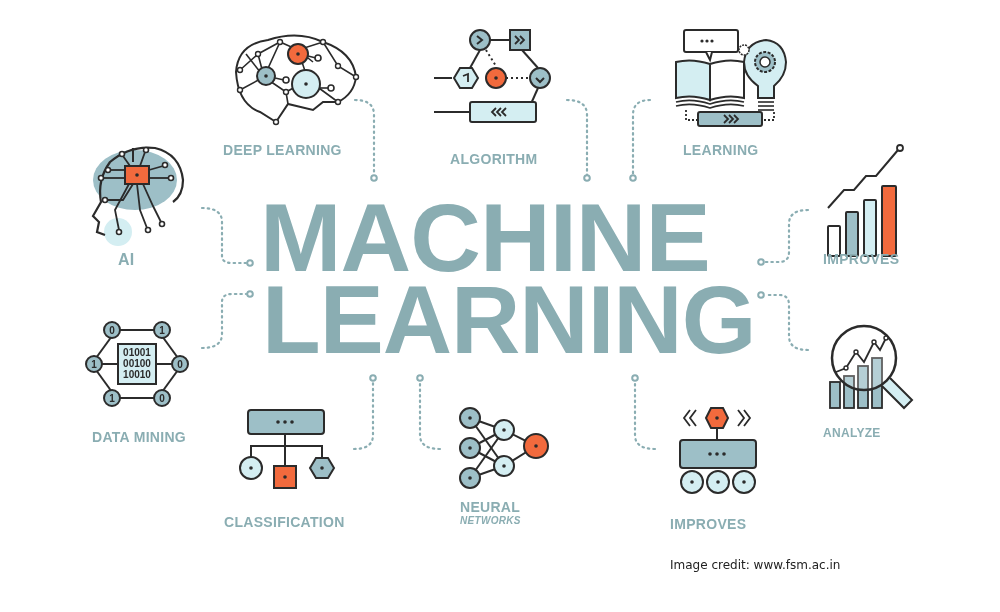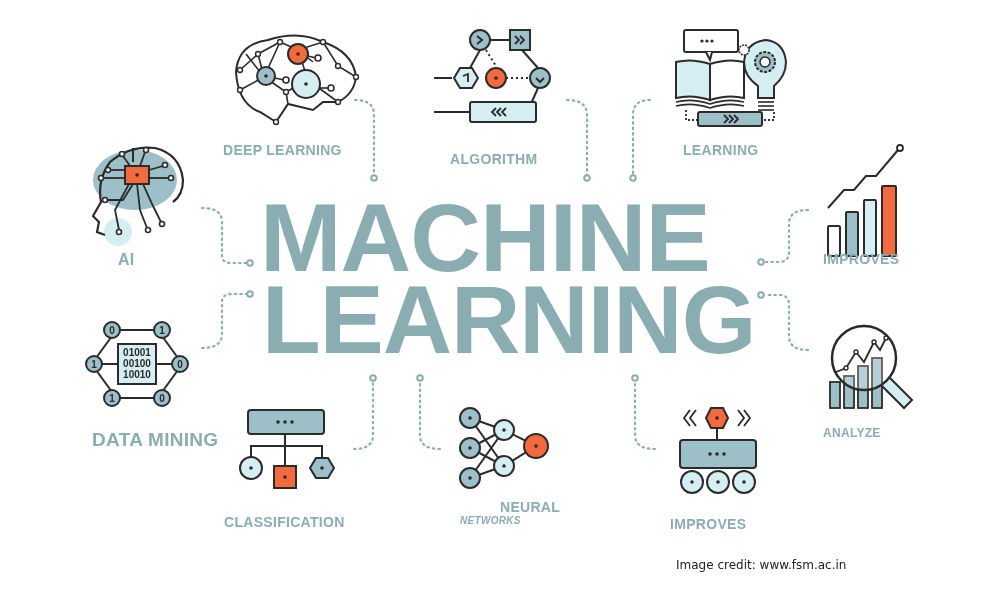--- a/index.html
+++ b/index.html
@@ -1,19 +1,19 @@
 <!DOCTYPE html>
 <html><head>
 <meta charset="utf-8">
 <style>
   html, body { margin:0; padding:0; background:#ffffff; }
   body { width:1000px; height:612px; position:relative; overflow:hidden; font-family:"Liberation Sans", sans-serif; }
   .label { position:absolute; color:#8aadb2; font-weight:bold; font-family:"Liberation Sans", sans-serif; letter-spacing:0.3px; white-space:nowrap; }
   .title { position:absolute; color:#8aadb2; font-weight:bold; font-family:"Liberation Sans", sans-serif; line-height:1; white-space:nowrap; }
-  .credit { position:absolute; font-family:"DejaVu Sans", sans-serif; font-size:12px; color:#222; white-space:nowrap;margin-left:6px; }
+  .credit { position:absolute; font-family:"DejaVu Sans", sans-serif; font-size:12px; color:#222; white-space:nowrap; }
   svg { position:absolute; overflow:visible; }
 </style>
 </head>
 <body>
 
 <svg width="1000" height="612" style="left:0;top:0;">
   <g fill="none" stroke="#8aadb2" stroke-width="2.2" stroke-dasharray="1.5 4" stroke-linecap="round">
 
     <path d="M355 100 Q374 100 374 115 L374 175"></path>
 
@@ -244,21 +244,21 @@
     </g>
     <g font-family="Liberation Sans, sans-serif" font-weight="bold" font-size="10" fill="#2b2b2b" text-anchor="middle">
       <text x="30" y="18">0</text>
       <text x="80" y="18">1</text>
       <text x="12" y="52">1</text>
       <text x="98" y="52">0</text>
       <text x="30" y="86">1</text>
       <text x="80" y="86">0</text>
     </g>
   </svg>
-  <div class="label" style="left:92px;top:429px;font-size:19px;">DATA MINING</div>
+  <div class="label" style="left:92px;top:429px;font-size:14px;">DATA MINING</div>
 </div>
 
 <div>
   <svg width="110" height="95" style="left:238px;top:408px;">
     <rect x="10" y="2" width="76" height="24" rx="3" fill="#9dbfc7" stroke="#2b2b2b" stroke-width="2"></rect>
     <g fill="#2b2b2b">
         <circle cx="40" cy="14" r="1.8"></circle>
         <circle cx="47" cy="14" r="1.8"></circle>
         <circle cx="54" cy="14" r="1.8"></circle>
       </g>
@@ -297,21 +297,21 @@
     <circle cx="84" cy="44" r="12" fill="#f26a3d" stroke="#2b2b2b" stroke-width="2"></circle>
     <g fill="#2b2b2b">
         <circle cx="18" cy="16" r="1.8"></circle>
         <circle cx="18" cy="46" r="1.8"></circle>
         <circle cx="18" cy="76" r="1.8"></circle>
         <circle cx="52" cy="28" r="1.8"></circle>
         <circle cx="52" cy="64" r="1.8"></circle>
         <circle cx="84" cy="44" r="1.8"></circle>
       </g>
   </svg>
-  <div class="label" style="left:460px;top:499px;font-size:14px;margin-left:40px;">NEURAL</div>
+  <div class="label" style="left:460px;top:499px;font-size:14px;">NEURAL</div>
   <div class="label" style="left:460px;top:515px;font-size:10px;font-style:italic;">NETWORKS</div>
 </div>
 
 <div>
   <svg width="110" height="100" style="left:676px;top:402px;">
     <path d="M14 8 L8 16 L14 24 M20 8 L14 16 L20 24 M68 8 L74 16 L68 24 M62 8 L68 16 L62 24" fill="none" stroke="#2b2b2b" stroke-width="1.8"></path>
     <polygon points="30,16 35,6 47,6 52,16 47,26 35,26" fill="#f26a3d" stroke="#2b2b2b" stroke-width="2"></polygon>
     <circle cx="41" cy="16" r="1.8" fill="#2b2b2b"></circle>
     <line x1="41" y1="26" x2="41" y2="38" stroke="#2b2b2b" stroke-width="2"></line>
     <rect x="4" y="38" width="76" height="28" rx="3" fill="#9dbfc7" stroke="#2b2b2b" stroke-width="2"></rect>

